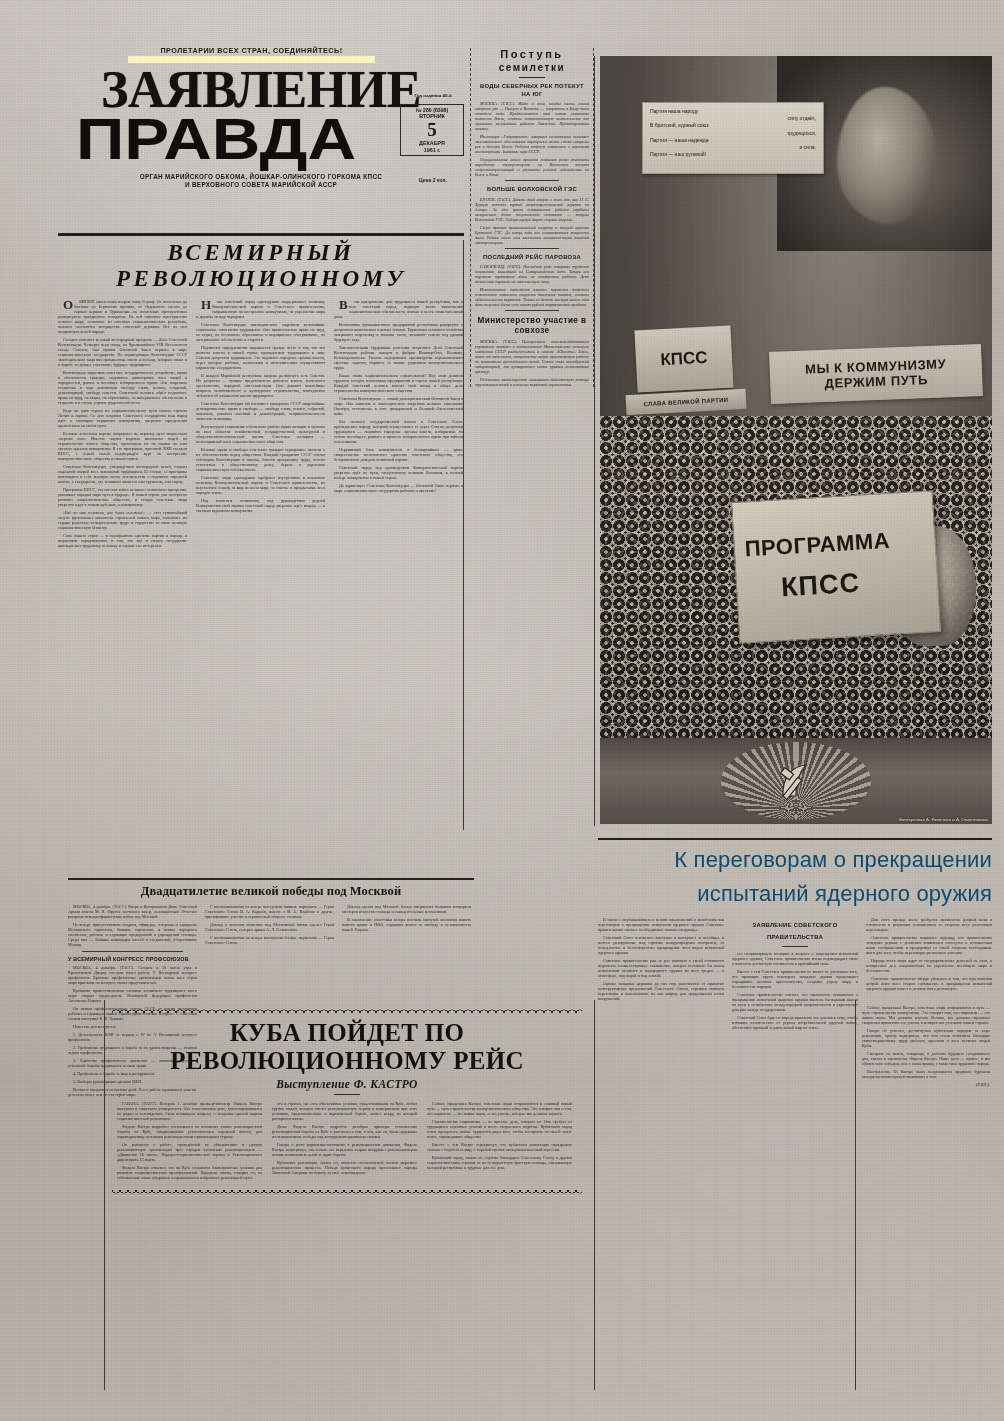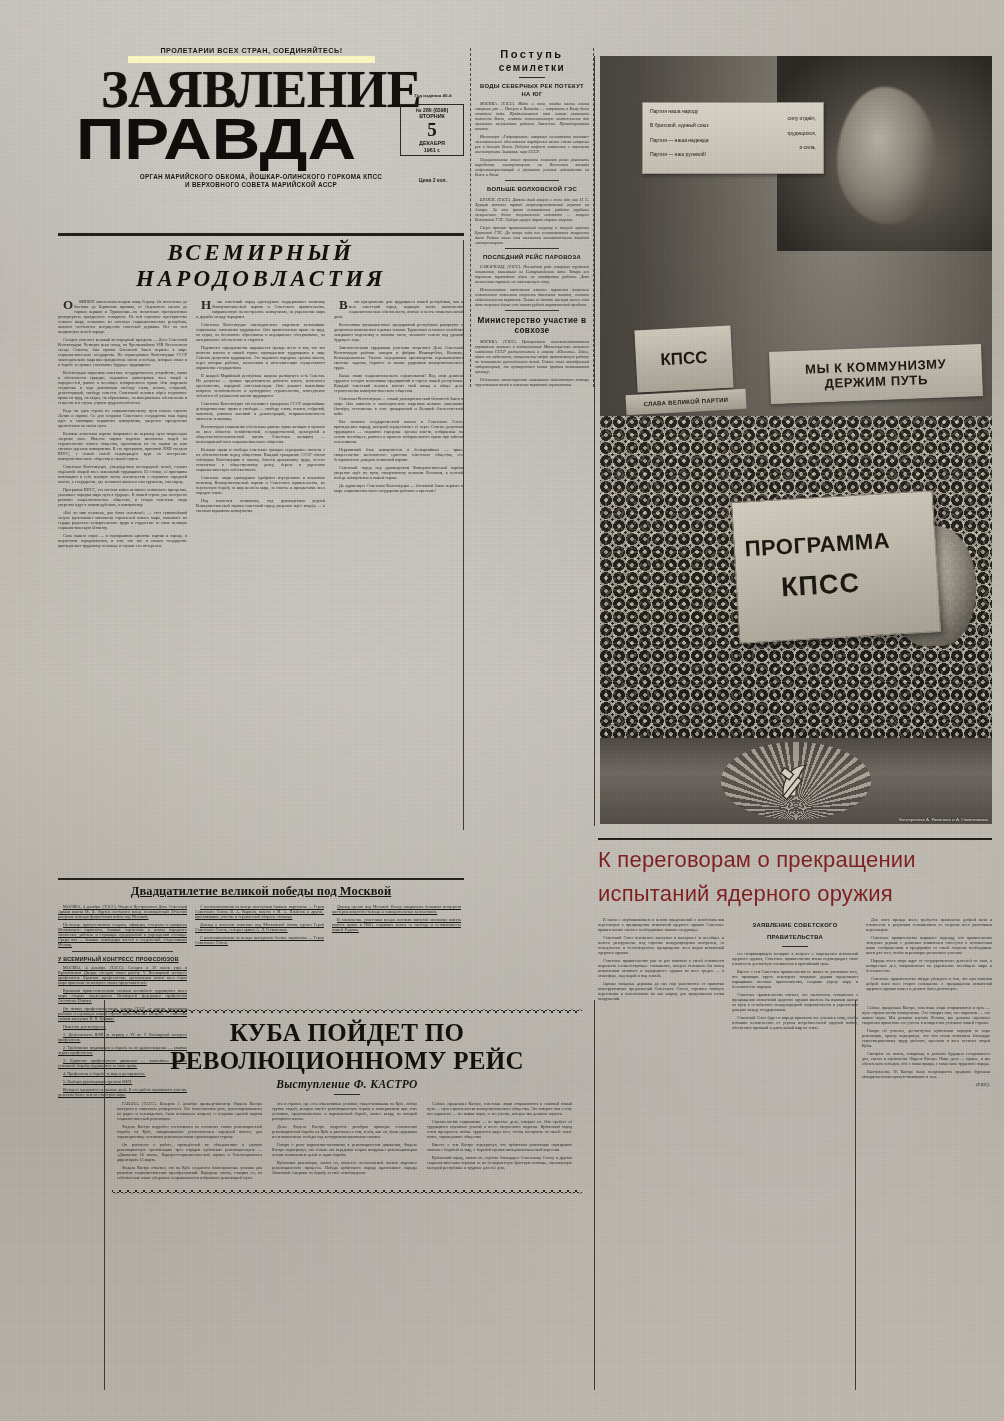--- a/index.html
+++ b/index.html
@@ -222,27 +222,27 @@
     position:absolute;right:4px;bottom:2px;
     font-family:"Liberation Sans",sans-serif;font-size:4.4px;color:#e8e4da;
     text-shadow:0 0 2px #000;
   }
 
   
   #nuclear{position:absolute;left:598px;top:838px;width:394px;}
   .nuc-rule{height:2px;background:#201d18;}
   .nuc-h{
     font-family:"Liberation Sans",sans-serif;font-size:22px;line-height:28px;
-    text-align:left;color:#7f1d1d;margin-top:6px;letter-spacing:.2px;
+    text-align:right;color:#0c4a6e;margin-top:6px;letter-spacing:.2px;
   }
   .nuc-cols{display:flex;gap:8px;margin-top:9px;}
   .nuc-col{width:126px;}
 
   
-  #moscow{position:absolute;left:58px;top:878px;width:406px;text-decoration:underline;}
+  #moscow{position:absolute;left:68px;top:878px;width:406px;}
   .msc-rule{height:2px;background:#23201a;}
   .msc-h{
     font-family:"Liberation Serif",serif;font-weight:bold;font-size:12.5px;
     text-align:center;line-height:15px;color:#14120d;margin-top:4px;letter-spacing:.1px;
   }
   .msc-cols{display:flex;gap:8px;margin-top:5px;}
   .msc-col{width:129px;}
 
   
   #cuba{position:absolute;left:112px;top:1006px;width:470px;height:380px;}
@@ -299,21 +299,21 @@
       <div class="day">5</div>
       <div class="mon">ДЕКАБРЯ</div>
       <div class="yr">1961 г.</div>
     </div>
     <div class="price">Цена 2 коп.</div>
   </div>
   <div class="rule-thick"></div>
 
   <div id="lead">
     <div class="lead-h">ВСЕМИРНЫЙ</div>
-    <div class="lead-h">НАРОДОВЛАСТИЯ</div>
+    <div class="lead-h">РЕВОЛЮЦИОННОМУ</div>
     <div class="lead-cols">
       <div class="lead-col">
           <p class="tx blurfade dropcap" style="margin: 0px 0px 3px; text-indent: 5px;">ОКИНЬТЕ мысленным взором нашу Родину. От восточных до Балтики до Берингова пролива, от Ледовитого океана до горных вершин и Туркмении—на гигантских пространствах развернулось грандиозное созидание. На ней огромное пространство земного шара, сотканное из союзных социалистических республик, высится необъятное могущество советской державы. Всё на нем воздвигнуто волей народа.</p>
           <p class="tx blurfade" style="margin: 0px 0px 3px; text-indent: 5px;">Сегодня отмечает великий всенародный праздник — День Советской Конституции. Четверть века назад, на Чрезвычайном VIII Всесоюзном съезде Советов, был принят Основной Закон первого в мире социалистического государства. На справедливых Конституции СССР законодательно закрепил грандиозные итоги и победы, которых начал и в борьбе за лучшее счастливое будущее трудящихся.</p>
           <p class="tx blurfade" style="margin: 0px 0px 3px; text-indent: 5px;">Конституция закрепила советское государственное устройство, права и обязанности граждан, подлинное равноправие всех наций и народностей, равное и всеобщее избирательное право. Она закрепила созданные в ходе революции свободу слова, печати, собраний, демонстраций, свободу совести. Советский человек обрёл подлинное право на труд, на отдых, на образование, на материальное обеспечение в старости и в случае утраты трудоспособности.</p>
           <p class="tx blurfade" style="margin: 0px 0px 3px; text-indent: 5px;">Ведь ни одна страна по социалистическому пути начала строить Ленин и партия. Со дня создания Советского государства наш народ идёт к сияющим вершинам коммунизма, уверенно преодолевая препятствия на своём пути.</p>
           <p class="tx blurfade" style="margin: 0px 0px 3px; text-indent: 5px;">Великая ленинская партия направляет по верному пути творческую энергию масс. Именно партия подняла миллионы людей на строительство нового общества, вдохновила их на подвиг во имя светлых идеалов коммунизма. В его программе, принятой XXII съездом КПСС, с новой силой подтверждён курс на построение коммунистического общества в нашей стране.</p>
           <p class="tx blurfade" style="margin: 0px 0px 3px; text-indent: 5px;">Советская Конституция, утверждённая всенародной волей, служит надёжной опорой всех завоеваний трудящихся. Её статьи, её принципы воплощают в себе вековую мечту человечества о подлинно народной власти, о государстве, где хозяином является сам труженик, сам народ.</p>
           <p class="tx blurfade" style="margin: 0px 0px 3px; text-indent: 5px;">Программа КПСС, эта светлая книга великого ленинского прозрения, указывает народам мира путь в будущее. В нашей стране уже построено развитое социалистическое общество, и теперь советские люди уверенно идут к новым рубежам, к коммунизму.</p>
           <p class="tx blurfade" style="margin: 0px 0px 3px; text-indent: 5px;">«Всё во имя человека, для блага человека!» — этот гуманнейший лозунг вдохновляет миллионы строителей нового мира, наполняет их сердца радостью созидательного труда и гордостью за свою великую социалистическую Отчизну.</p>

